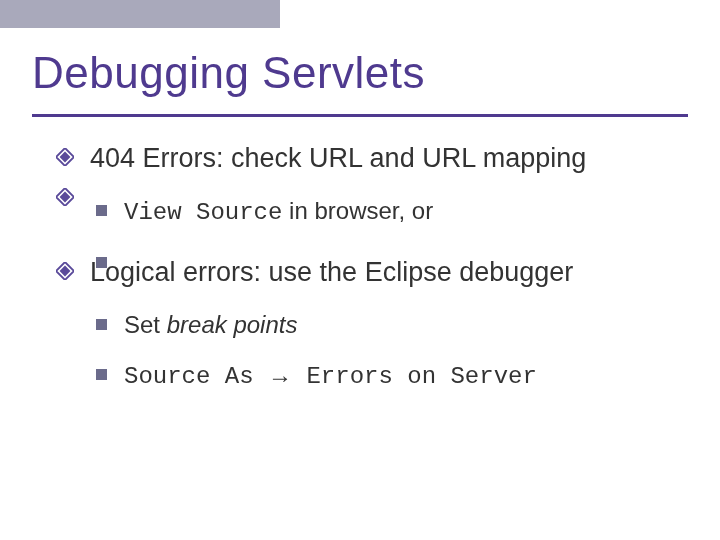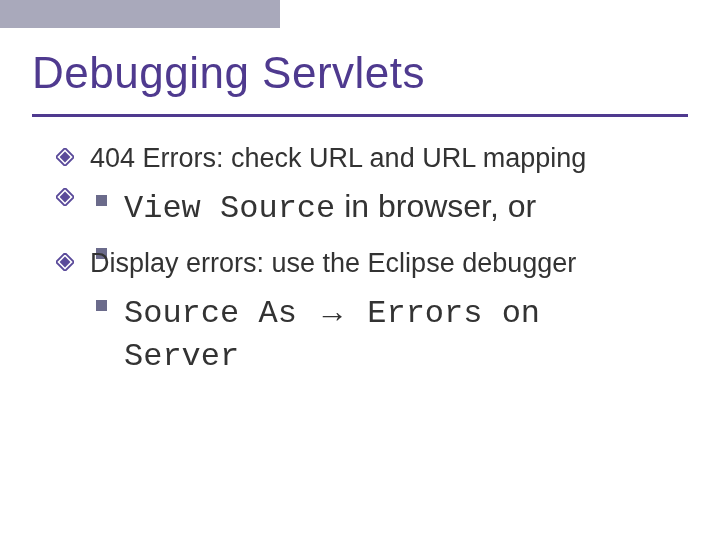--- a/index.html
+++ b/index.html
@@ -63,23 +63,23 @@
   }
   .icon-diamond svg {
     width: 18px;
     height: 18px;
     display: block;
   }
   .bullet-l2 {
     position: relative;
     padding-left: 28px;
     margin-left: 40px;
-    margin-top: 10px;
+    margin-top: 20px;
     margin-bottom: 8px;
-    font-size: 32px;
+    font-size: 24px;
   }
   .bullet-l2 .icon-square {
     position: absolute;
     left: 0;
     top: 9px;
     width: 11px;
     height: 11px;
     background: #6b6b8b;
   }
   .gap {
@@ -137,23 +137,27 @@
 
     <div class="gap"></div>
 
     <div class="bullet-l1">
       <span class="icon-diamond">
         <svg viewBox="0 0 20 20">
             <polygon points="10,0 20,10 10,20 0,10" fill="none" stroke="#5a4a9a" stroke-width="2"></polygon>
             <polygon points="10,4 16,10 10,16 4,10" fill="#5a4a9a"></polygon>
           </svg>
       </span>
-      <span>Display errors: use the Eclipse debugger</span>
+      <span>Logical errors: use the Eclipse debugger</span>
     </div>
 
+    <div class="bullet-l2">
+      <span class="icon-square"></span>
+      <span>Set </span><span class="italic">break points</span>
+    </div>
 
     <div class="bullet-l2">
       <span class="icon-square"></span>
       <span class="mono">Source As </span><span class="arrow">→</span><span class="mono"> Errors on Server</span>
     </div>
 
   </div>
 
 </div>
 

